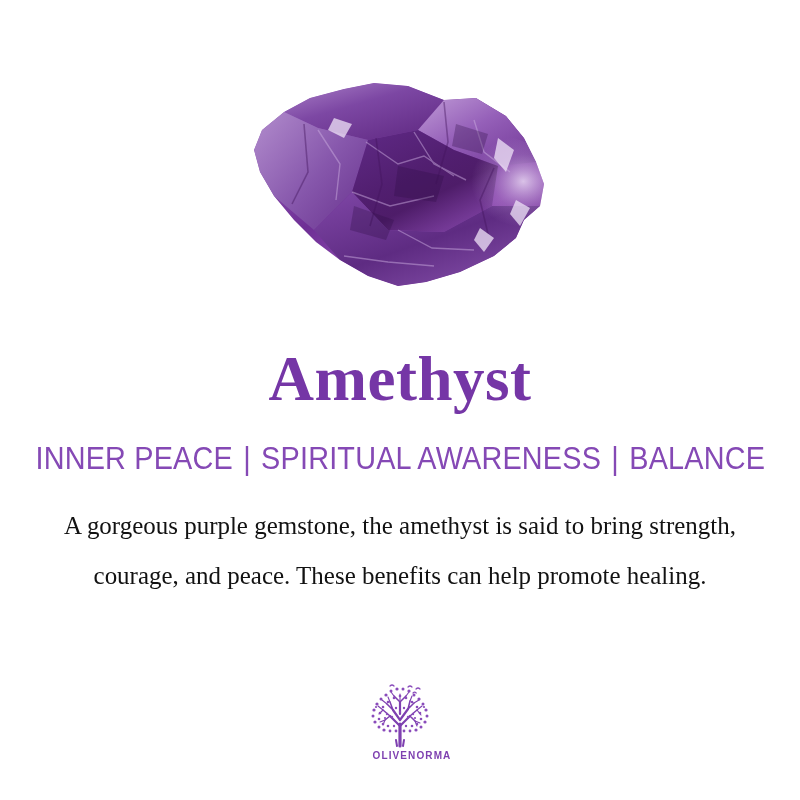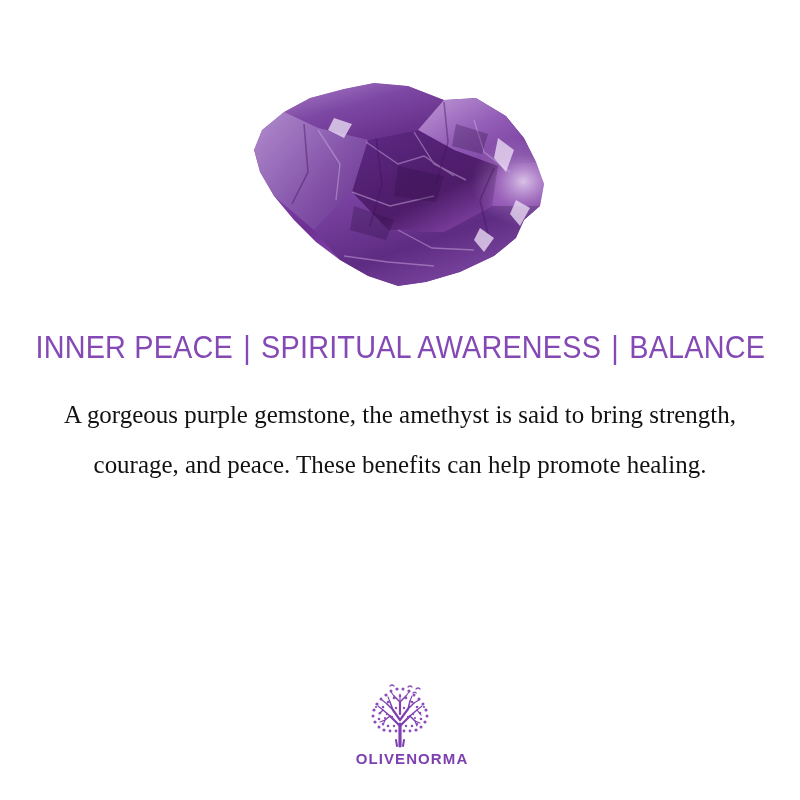--- a/index.html
+++ b/index.html
@@ -95,21 +95,21 @@
     right: 0;
     top: 684px;
     display: flex;
     flex-direction: column;
     align-items: center;
   }
   .logo-mark { display: block; }
   .logo-word {
     margin-top: 2px;
     font-family: "Liberation Sans", sans-serif;
-    font-size: 15px;
+    font-size: 10px;
     font-weight: 700;
     letter-spacing: 1.1px;
     color: #7e40b0;
     padding-left: 24px;
   }
 </style>
 </head>
 <body>
 
 <div class="card">
@@ -202,20 +202,21 @@
         </g>
         <g fill="#2f0f45" opacity="0.3">
           <path d="M150,86 L196,96 L188,122 L146,116 Z"></path>
           <path d="M106,126 L146,140 L138,160 L102,150 Z"></path>
           <path d="M208,44 L240,54 L234,74 L204,66 Z"></path>
         </g>
       </g>
     </svg>
   </div>
 
+  <h1 class="title">Amethyst</h1>
 
   <div class="keywords">
     <span>INNER PEACE</span>
     <span class="kw-sep">|</span>
     <span>SPIRITUAL AWARENESS</span>
     <span class="kw-sep">|</span>
     <span>BALANCE</span>
   </div>
 
   <p class="description">A gorgeous purple gemstone, the amethyst is said to bring strength, courage, and peace. These benefits can help promote healing.</p>

